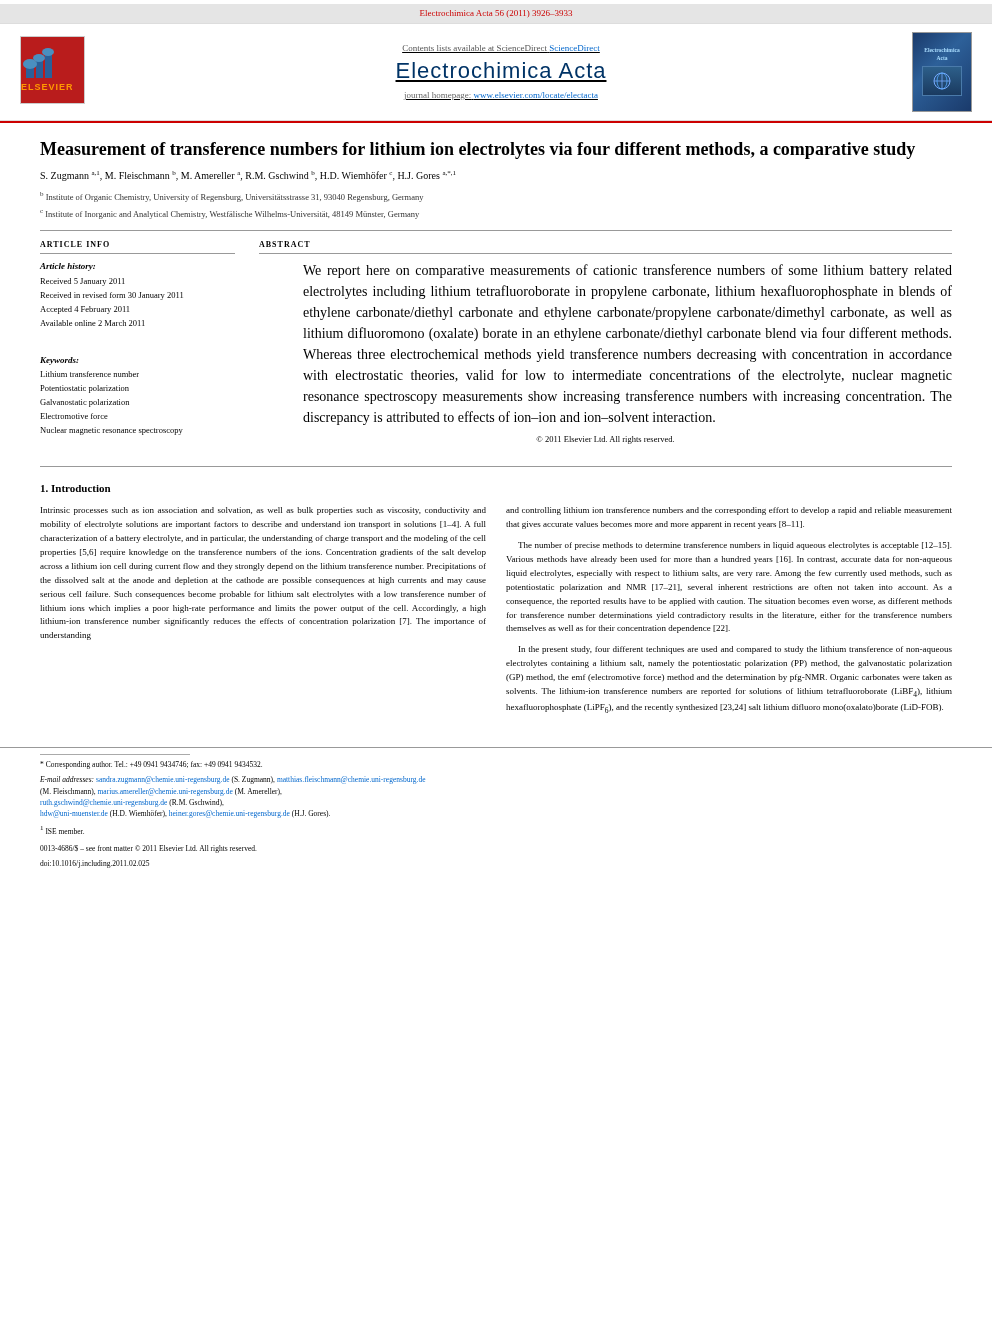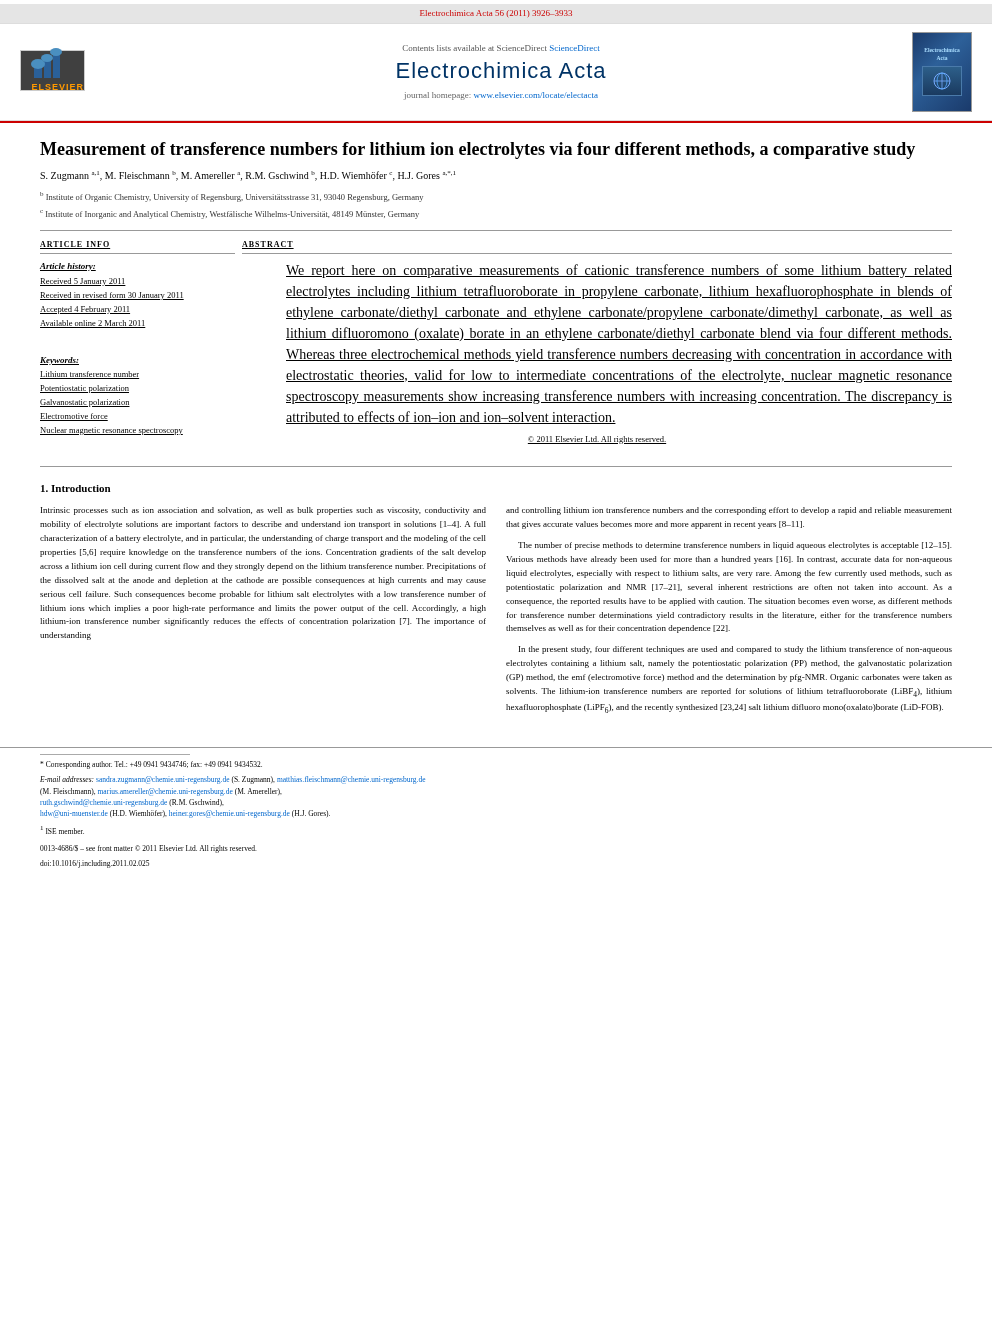--- a/index.html
+++ b/index.html
@@ -27,20 +27,21 @@
     .journal-content-header {
       display: flex;
       align-items: center;
       justify-content: space-between;
       padding: 8px 20px;
       border-bottom: 1px solid #ddd;
     }
     .journal-center {
       text-align: center;
       flex: 1;
+      text-decoration: underline;
     }
     .journal-name {
       font-size: 22px;
       font-weight: normal;
       color: #003366;
       font-family: Arial, sans-serif;
       letter-spacing: 1px;
     }
     .journal-homepage {
       font-size: 9px;
@@ -101,23 +102,22 @@
     .aff-line {
       margin-bottom: 2px;
     }
     .divider {
       border: none;
       border-top: 1px solid #999;
       margin: 8px 0;
     }
     .two-col {
       display: flex;
-      gap: 7px;
+      gap: 24px;
       margin-top: 8px;
-      text-decoration: underline;
     }
     .left-col {
       width: 195px;
       flex-shrink: 0;
     }
     .right-col {
       flex: 1;
     }
     .section-label {
       font-size: 8px;
@@ -212,21 +212,21 @@
 </head>
 <body>
 
 <div class="journal-header">
   <div class="journal-top-bar">
     <span>Electrochimica Acta 56 (2011) 3926–3933</span>
   </div>
   <div class="journal-content-header">
 
     <div class="elsevier-logo">
-      <div style="width:65px;height:41px;background:#404040;border:1px solid #ccc;display:flex;flex-direction:column;align-items:flex-end;justify-content:center;margin-bottom:3px;">
+      <div style="width:65px;height:68px;background:#b91c1c;border:1px solid #ccc;display:flex;flex-direction:column;align-items:flex-start;justify-content:center;margin-bottom:3px;">
         <div style="width:55px;height:35px;position:relative;">
           
           <svg width="55" height="35" viewBox="0 0 55 35">
             <rect x="5" y="20" width="8" height="12" fill="#2a6099"></rect>
             <rect x="15" y="14" width="7" height="18" fill="#2a6099"></rect>
             <rect x="24" y="8" width="7" height="24" fill="#2a6099"></rect>
             <ellipse cx="9" cy="18" rx="7" ry="5" fill="#4a8fc0"></ellipse>
             <ellipse cx="18" cy="12" rx="6" ry="4" fill="#4a8fc0"></ellipse>
             <ellipse cx="27" cy="6" rx="6" ry="4" fill="#4a8fc0"></ellipse>
           </svg>

